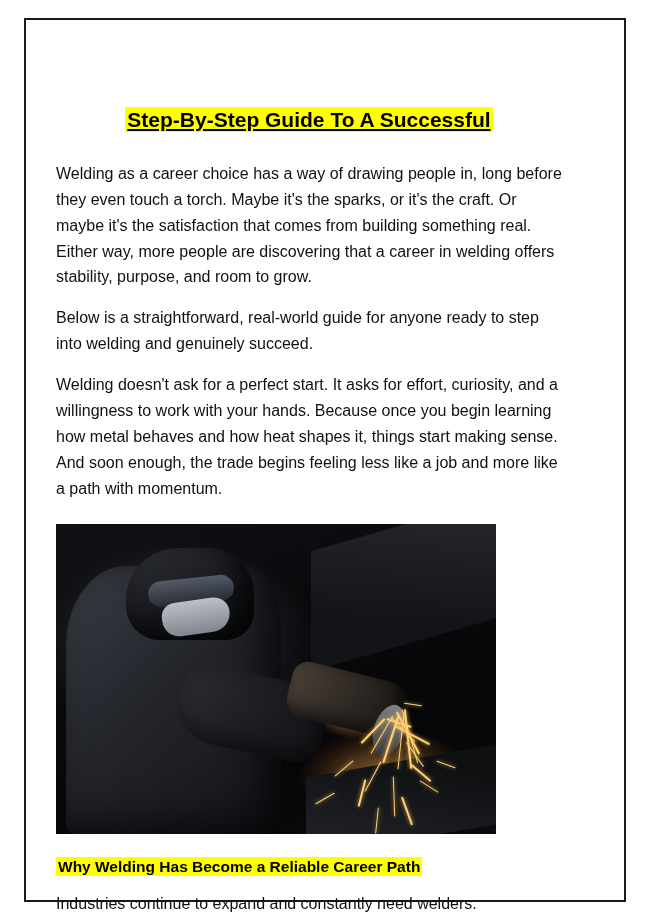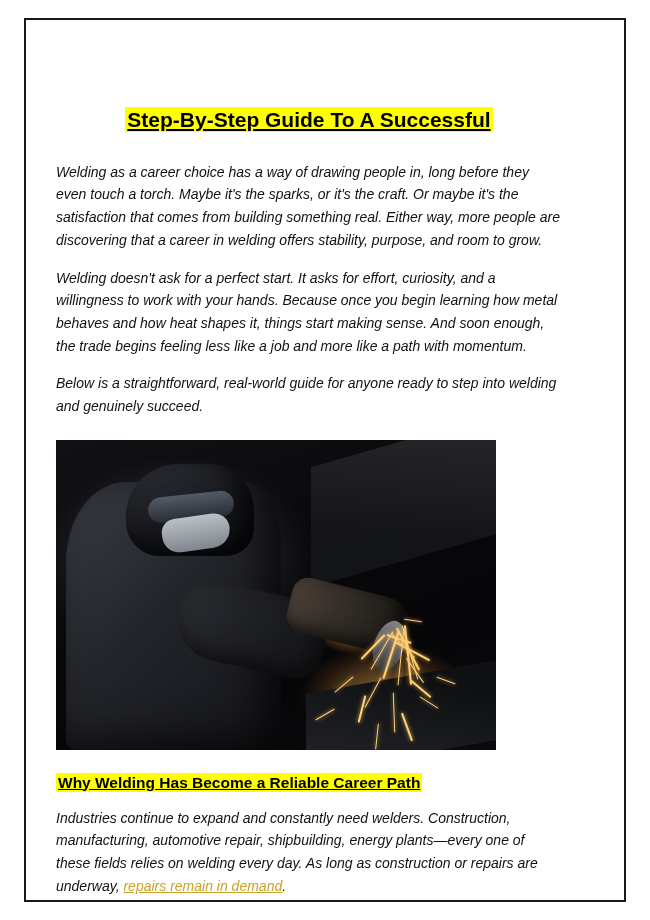--- a/index.html
+++ b/index.html
@@ -46,26 +46,25 @@
     padding: 0;
   }
   .doc-title .hl {
     background: #ffff00;
     text-decoration: underline;
     padding: 1px 2px;
     box-decoration-break: clone;
     -webkit-box-decoration-break: clone;
   }
   .para {
-    font-size: 14px;
+    font-size: 16px;
     line-height: 1.62;
     color: #111111;
     margin: 15px 0 0 0;
     text-align: left;
-    font-style: italic;
   }
   .para.first {
     margin-top: 26px;
   }
   .figure {
     margin: 22px 0 0 0;
     width: 440px;
     height: 310px;
     position: relative;
     overflow: hidden;
@@ -188,43 +187,42 @@
     box-shadow: 0 0 4px rgba(255,190,90,0.9);
   }
   .section-heading {
     margin: 24px 0 0 0;
     font-size: 15.5px;
     font-weight: bold;
     color: #000000;
   }
   .section-heading .hl {
     background: #ffff00;
-    text-decoration: underline;
     padding: 1px 2px;
   }
   .link {
     color: #c9a227;
     text-decoration: underline;
   }
 </style>
 </head>
 <body>
 
 <div class="page">
   <div class="page-border"></div>
 
   <div class="content">
 
     <h1 class="doc-title">
       <span class="hl">Step-By-Step Guide To A Successful</span><br>
     </h1>
 
     <p class="para first">Welding as a career choice has a way of drawing people in, long before they even touch a torch. Maybe it's the sparks, or it's the craft. Or maybe it's the satisfaction that comes from building something real. Either way, more people are discovering that a career in welding offers stability, purpose, and room to grow.</p>
+    <p class="para">Below is a straightforward, real-world guide for anyone ready to step into welding and genuinely succeed.</p>
     <p class="para">Welding doesn't ask for a perfect start. It asks for effort, curiosity, and a willingness to work with your hands. Because once you begin learning how metal behaves and how heat shapes it, things start making sense. And soon enough, the trade begins feeling less like a job and more like a path with momentum.</p>
-    <p class="para">Below is a straightforward, real-world guide for anyone ready to step into welding and genuinely succeed.</p>
 
     <div class="figure">
       <div class="photo"></div>
       <div class="beam"></div>
       <div class="beam2"></div>
       <div class="welder-body"></div>
       <div class="helmet"></div>
       <div class="visor"></div>
       <div class="mask"></div>
       <div class="welder-arm"></div>

